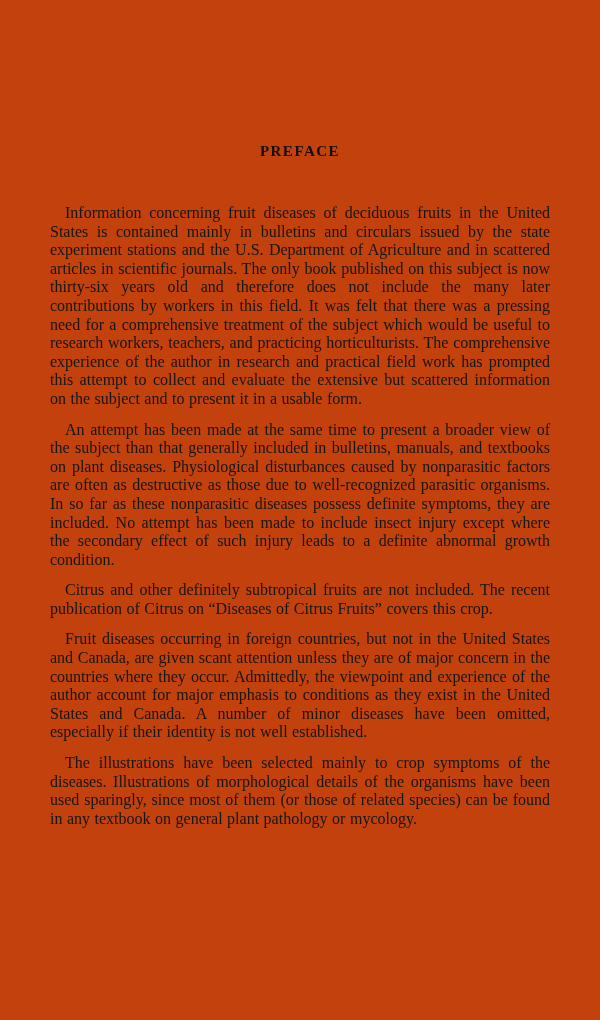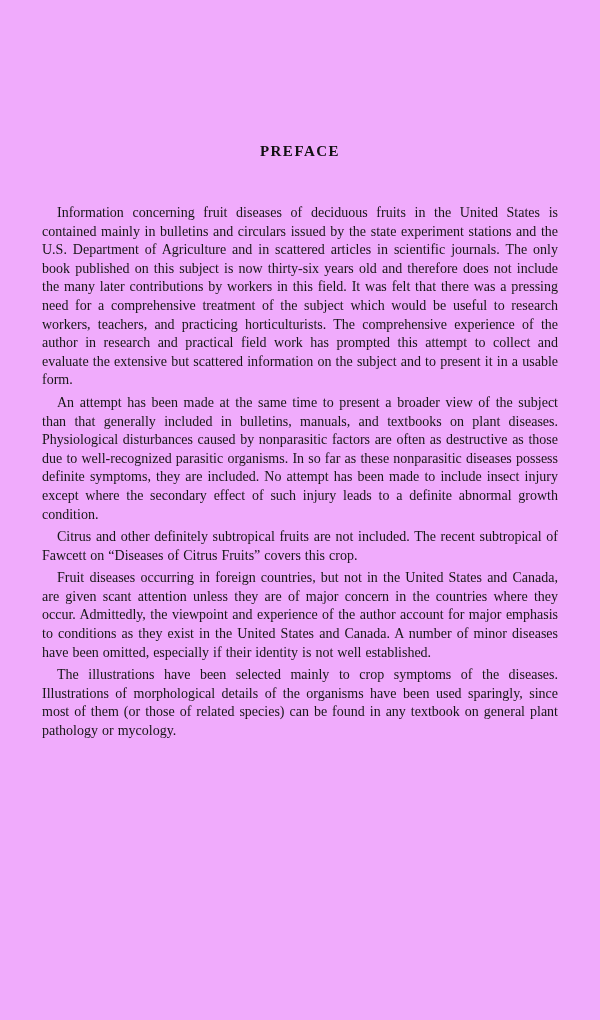--- a/index.html
+++ b/index.html
@@ -10,49 +10,49 @@
     }
     body {
       width: 600px;
       height: 1020px;
       font-family: "Liberation Serif", "DejaVu Serif", serif;
     }
     .page {
       position: relative;
       width: 600px;
       height: 1020px;
-      background: #f0abfc;
+      background: #c2410c;
       color: #141414;
       padding: 143px 38px 0 38px;
       overflow: hidden;
     }
     .page-title {
       margin: 0 0 44px 0;
       text-align: center;
       font-size: 15px;
       font-weight: bold;
       letter-spacing: 1.5px;
       color: #111111;
     }
     .body-text p {
-      margin: 4px;
+      margin: 12px;
       text-align: justify;
       text-indent: 15px;
-      font-size: 14px;
+      font-size: 16px;
       line-height: 18.6px;
       color: #161616;
       word-spacing: 0.5px;
     }
   </style>
 </head>
 <body>
 
 <div class="page">
   <h1 class="page-title">PREFACE</h1>
 
   <div class="body-text">
     <p>Information concerning fruit diseases of deciduous fruits in the United States is contained mainly in bulletins and circulars issued by the state experiment stations and the U.S. Department of Agriculture and in scattered articles in scientific journals. The only book published on this subject is now thirty-six years old and therefore does not include the many later contributions by workers in this field. It was felt that there was a pressing need for a comprehensive treatment of the subject which would be useful to research workers, teachers, and practicing horticulturists. The comprehensive experience of the author in research and practical field work has prompted this attempt to collect and evaluate the extensive but scattered information on the subject and to present it in a usable form.</p>
     <p>An attempt has been made at the same time to present a broader view of the subject than that generally included in bulletins, manuals, and textbooks on plant diseases. Physiological disturbances caused by nonparasitic factors are often as destructive as those due to well-recognized parasitic organisms. In so far as these nonparasitic diseases possess definite symptoms, they are included. No attempt has been made to include insect injury except where the secondary effect of such injury leads to a definite abnormal growth condition.</p>
-    <p>Citrus and other definitely subtropical fruits are not included. The recent subtropical of Fawcett on “Diseases of Citrus Fruits” covers this crop.</p>
+    <p>Citrus and other definitely subtropical fruits are not included. The recent publication of Citrus on “Diseases of Citrus Fruits” covers this crop.</p>
     <p>Fruit diseases occurring in foreign countries, but not in the United States and Canada, are given scant attention unless they are of major concern in the countries where they occur. Admittedly, the viewpoint and experience of the author account for major emphasis to conditions as they exist in the United States and Canada. A number of minor diseases have been omitted, especially if their identity is not well established.</p>
     <p>The illustrations have been selected mainly to crop symptoms of the diseases. Illustrations of morphological details of the organisms have been used sparingly, since most of them (or those of related species) can be found in any textbook on general plant pathology or mycology.</p>
   </div>
 </div>
 
 </body></html>

